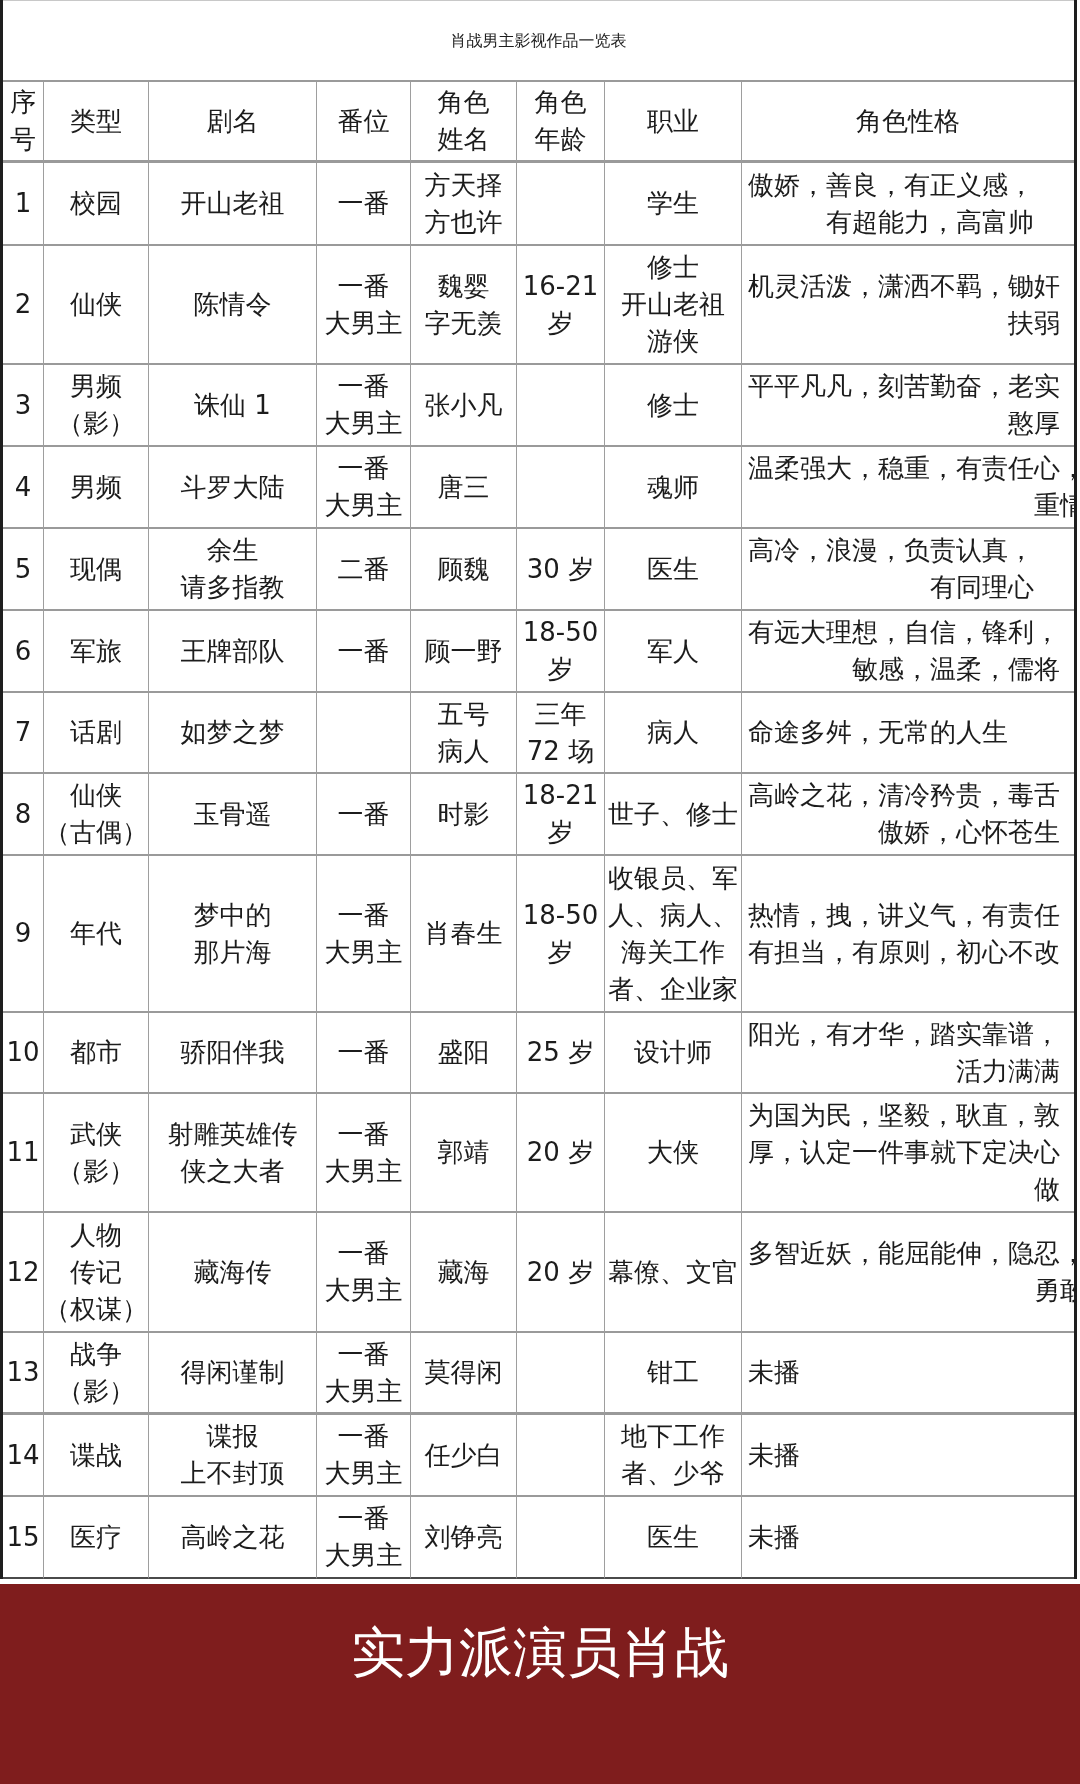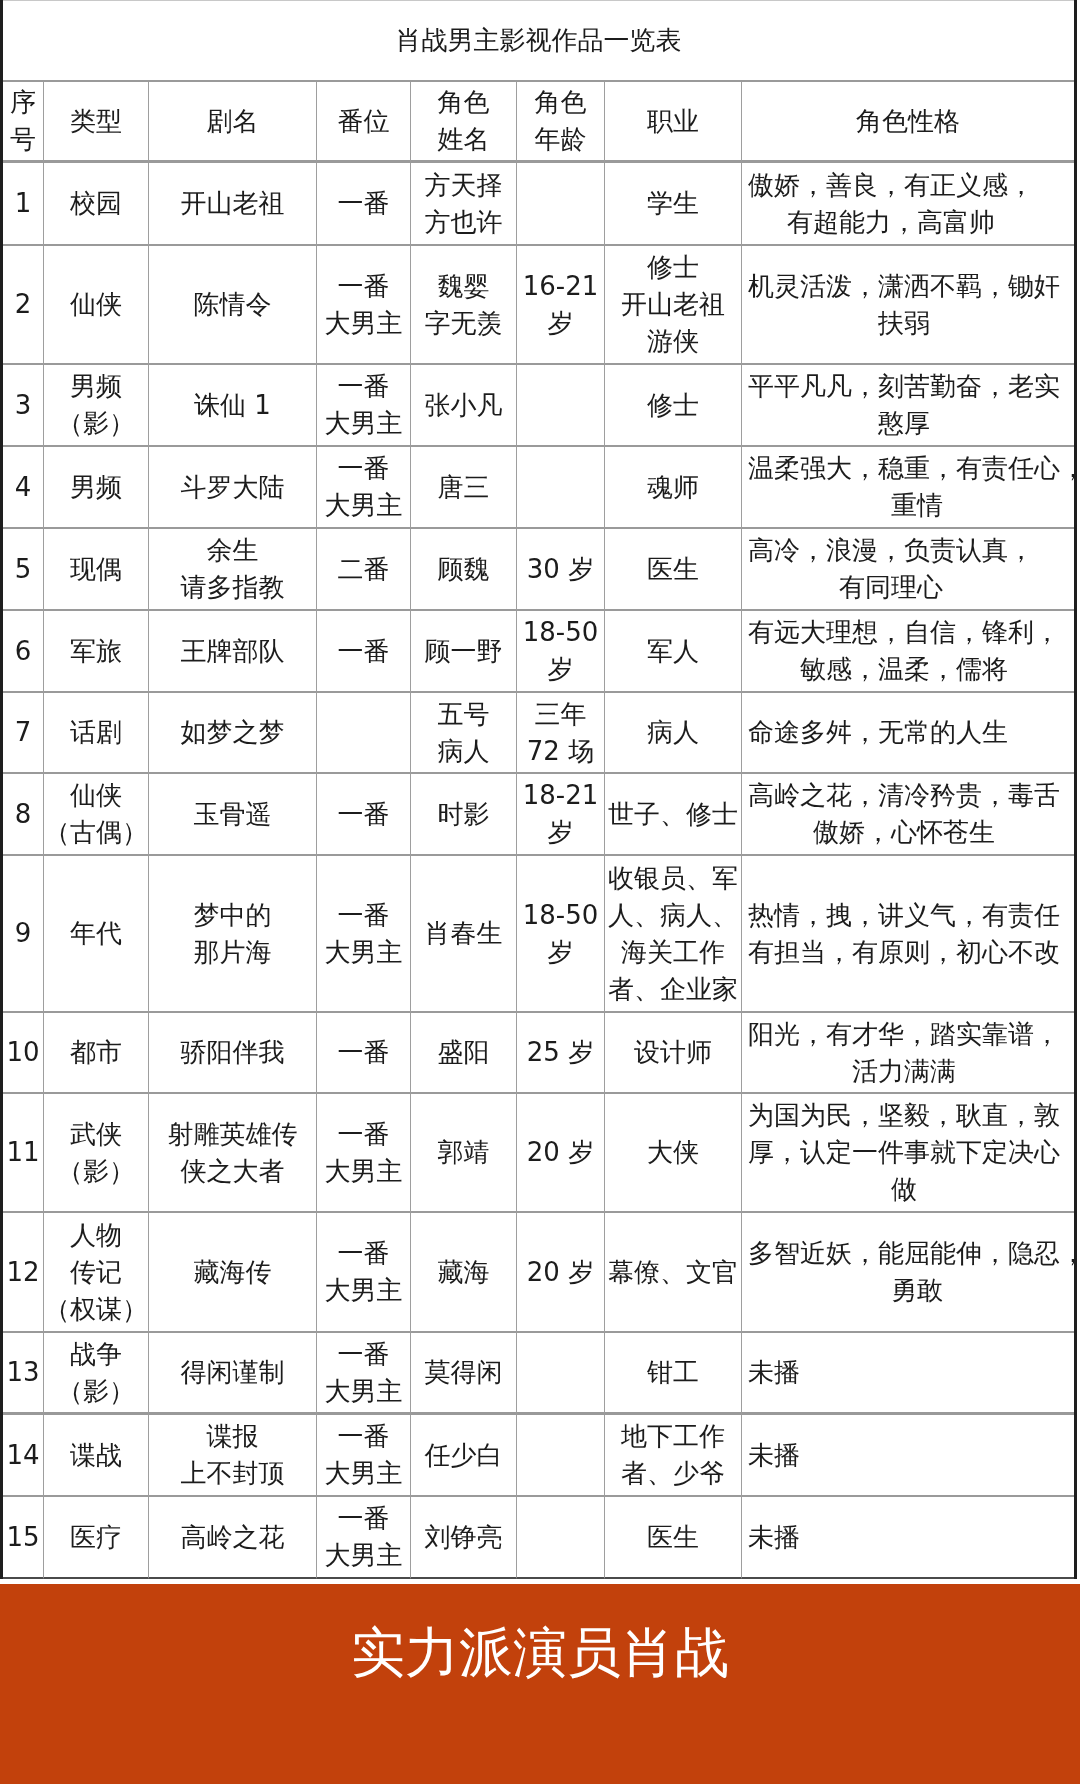--- a/index.html
+++ b/index.html
@@ -36,48 +36,48 @@
       justify-content: center;
       text-align: center;
       white-space: pre-line;
       font-size: 26px;
       line-height: 37px;
       overflow: hidden;
     }
     .cell.last { border-right: none; }
     .cell.left {
       justify-content: flex-start;
-      text-align: center;
+      text-align: right;
       padding-left: 6px;
       white-space: pre;
     }
     .cell.nowrap { white-space: pre; }
     .title-cell {
       grid-column: 1 / -1;
       box-sizing: border-box;
       border-top: 1px solid #c8c8c8;
       border-bottom: 2px solid #9a9a9a;
       display: flex;
       align-items: center;
       justify-content: center;
-      font-size: 26px;
+      font-size: 16px;
       line-height: 37px;
     }
     .head-row .cell { border-bottom: 3px solid #9a9a9a; }
     .thick-bottom .cell { border-bottom: 3px solid #999999; }
     .final-row .cell { border-bottom: 2px solid #4a4a4a; }
     .banner {
       position: absolute;
       left: 0;
       top: 1584px;
       width: 1080px;
       height: 200px;
       box-sizing: border-box;
       padding-top: 40px;
-      background: #c2410c;
+      background: #7f1d1d;
       color: #ffffff;
       text-align: center;
       font-size: 54px;
       line-height: 58px;
     }
     .banner span { display: block; }
   </style>
 </head>
 <body>
 

